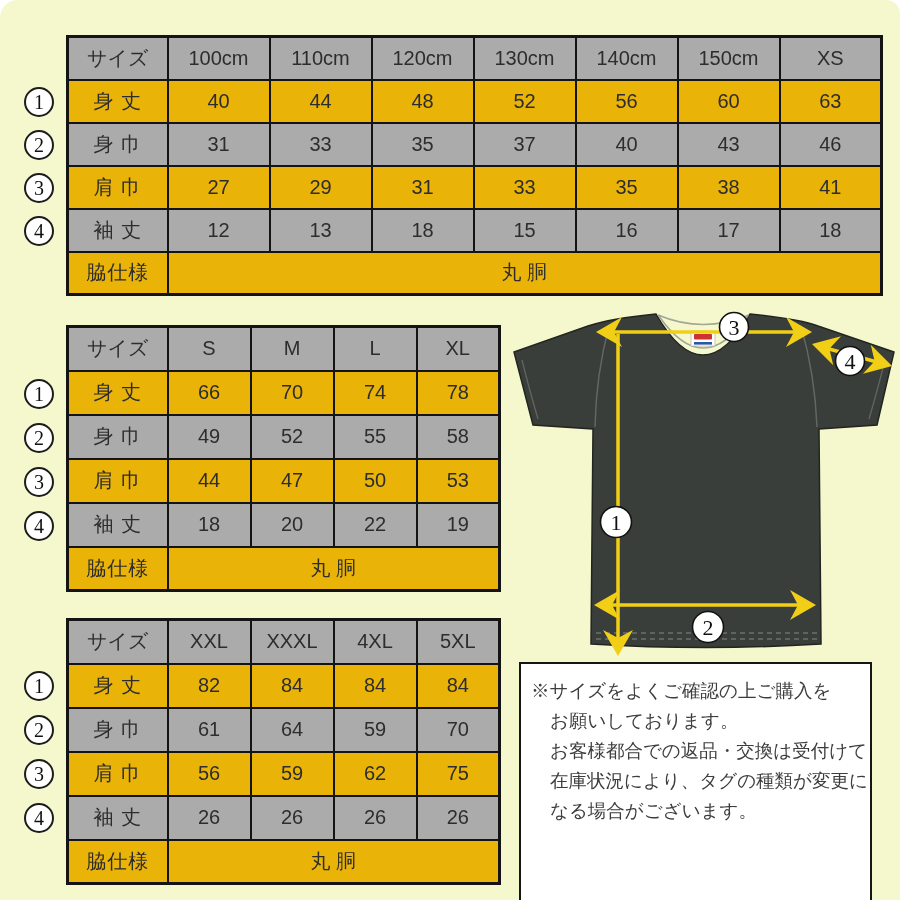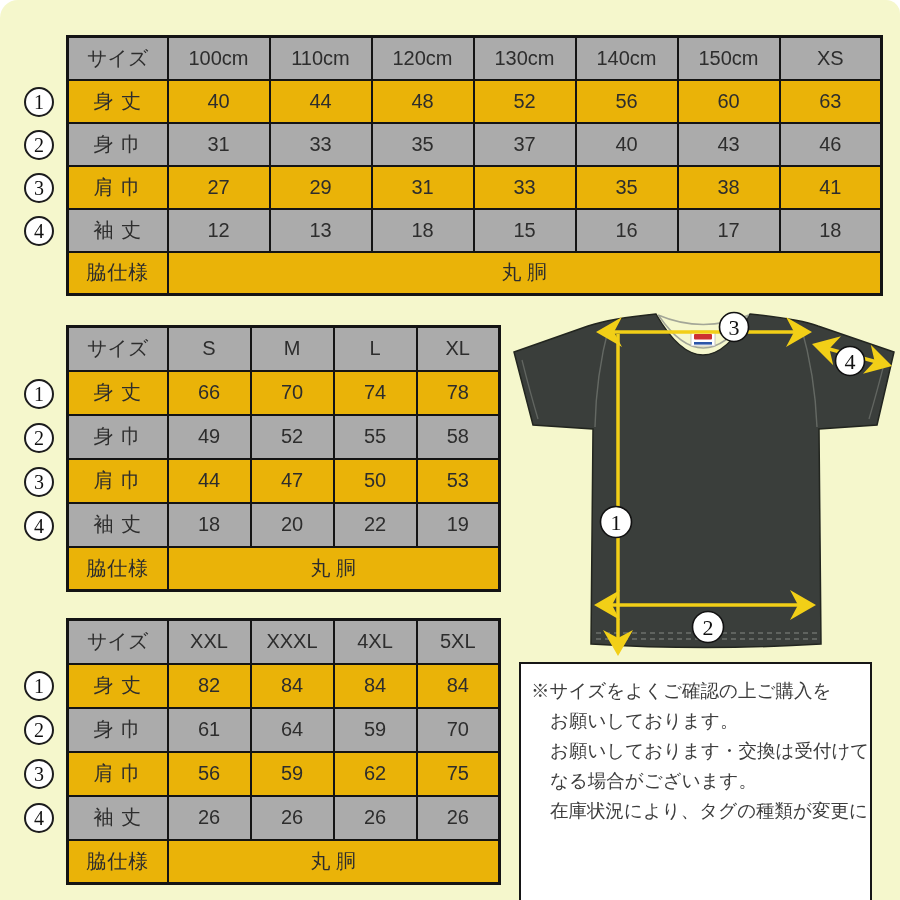--- a/index.html
+++ b/index.html
@@ -295,17 +295,17 @@
     </g>
     <g>
       <circle cx="344" cy="61" r="14.5" fill="#ffffff" stroke="#111" stroke-width="1.6"></circle>
       <text x="344" y="69">4</text>
     </g>
   </svg>
 
   <div class="note">
     <div class="ln">※サイズをよくご確認の上ご購入を</div>
     <div class="ln ind">お願いしております。</div>
-    <div class="ln ind">お願いしております・交換は受付けて</div>
+    <div class="ln ind">お客様都合での返品・交換は受付けて</div>
+    <div class="ln ind">在庫状況により、タグの種類が変更に</div>
     <div class="ln ind">なる場合がございます。</div>
-    <div class="ln ind">在庫状況により、タグの種類が変更に</div>
   </div>
 </div>
 
 </body></html>

